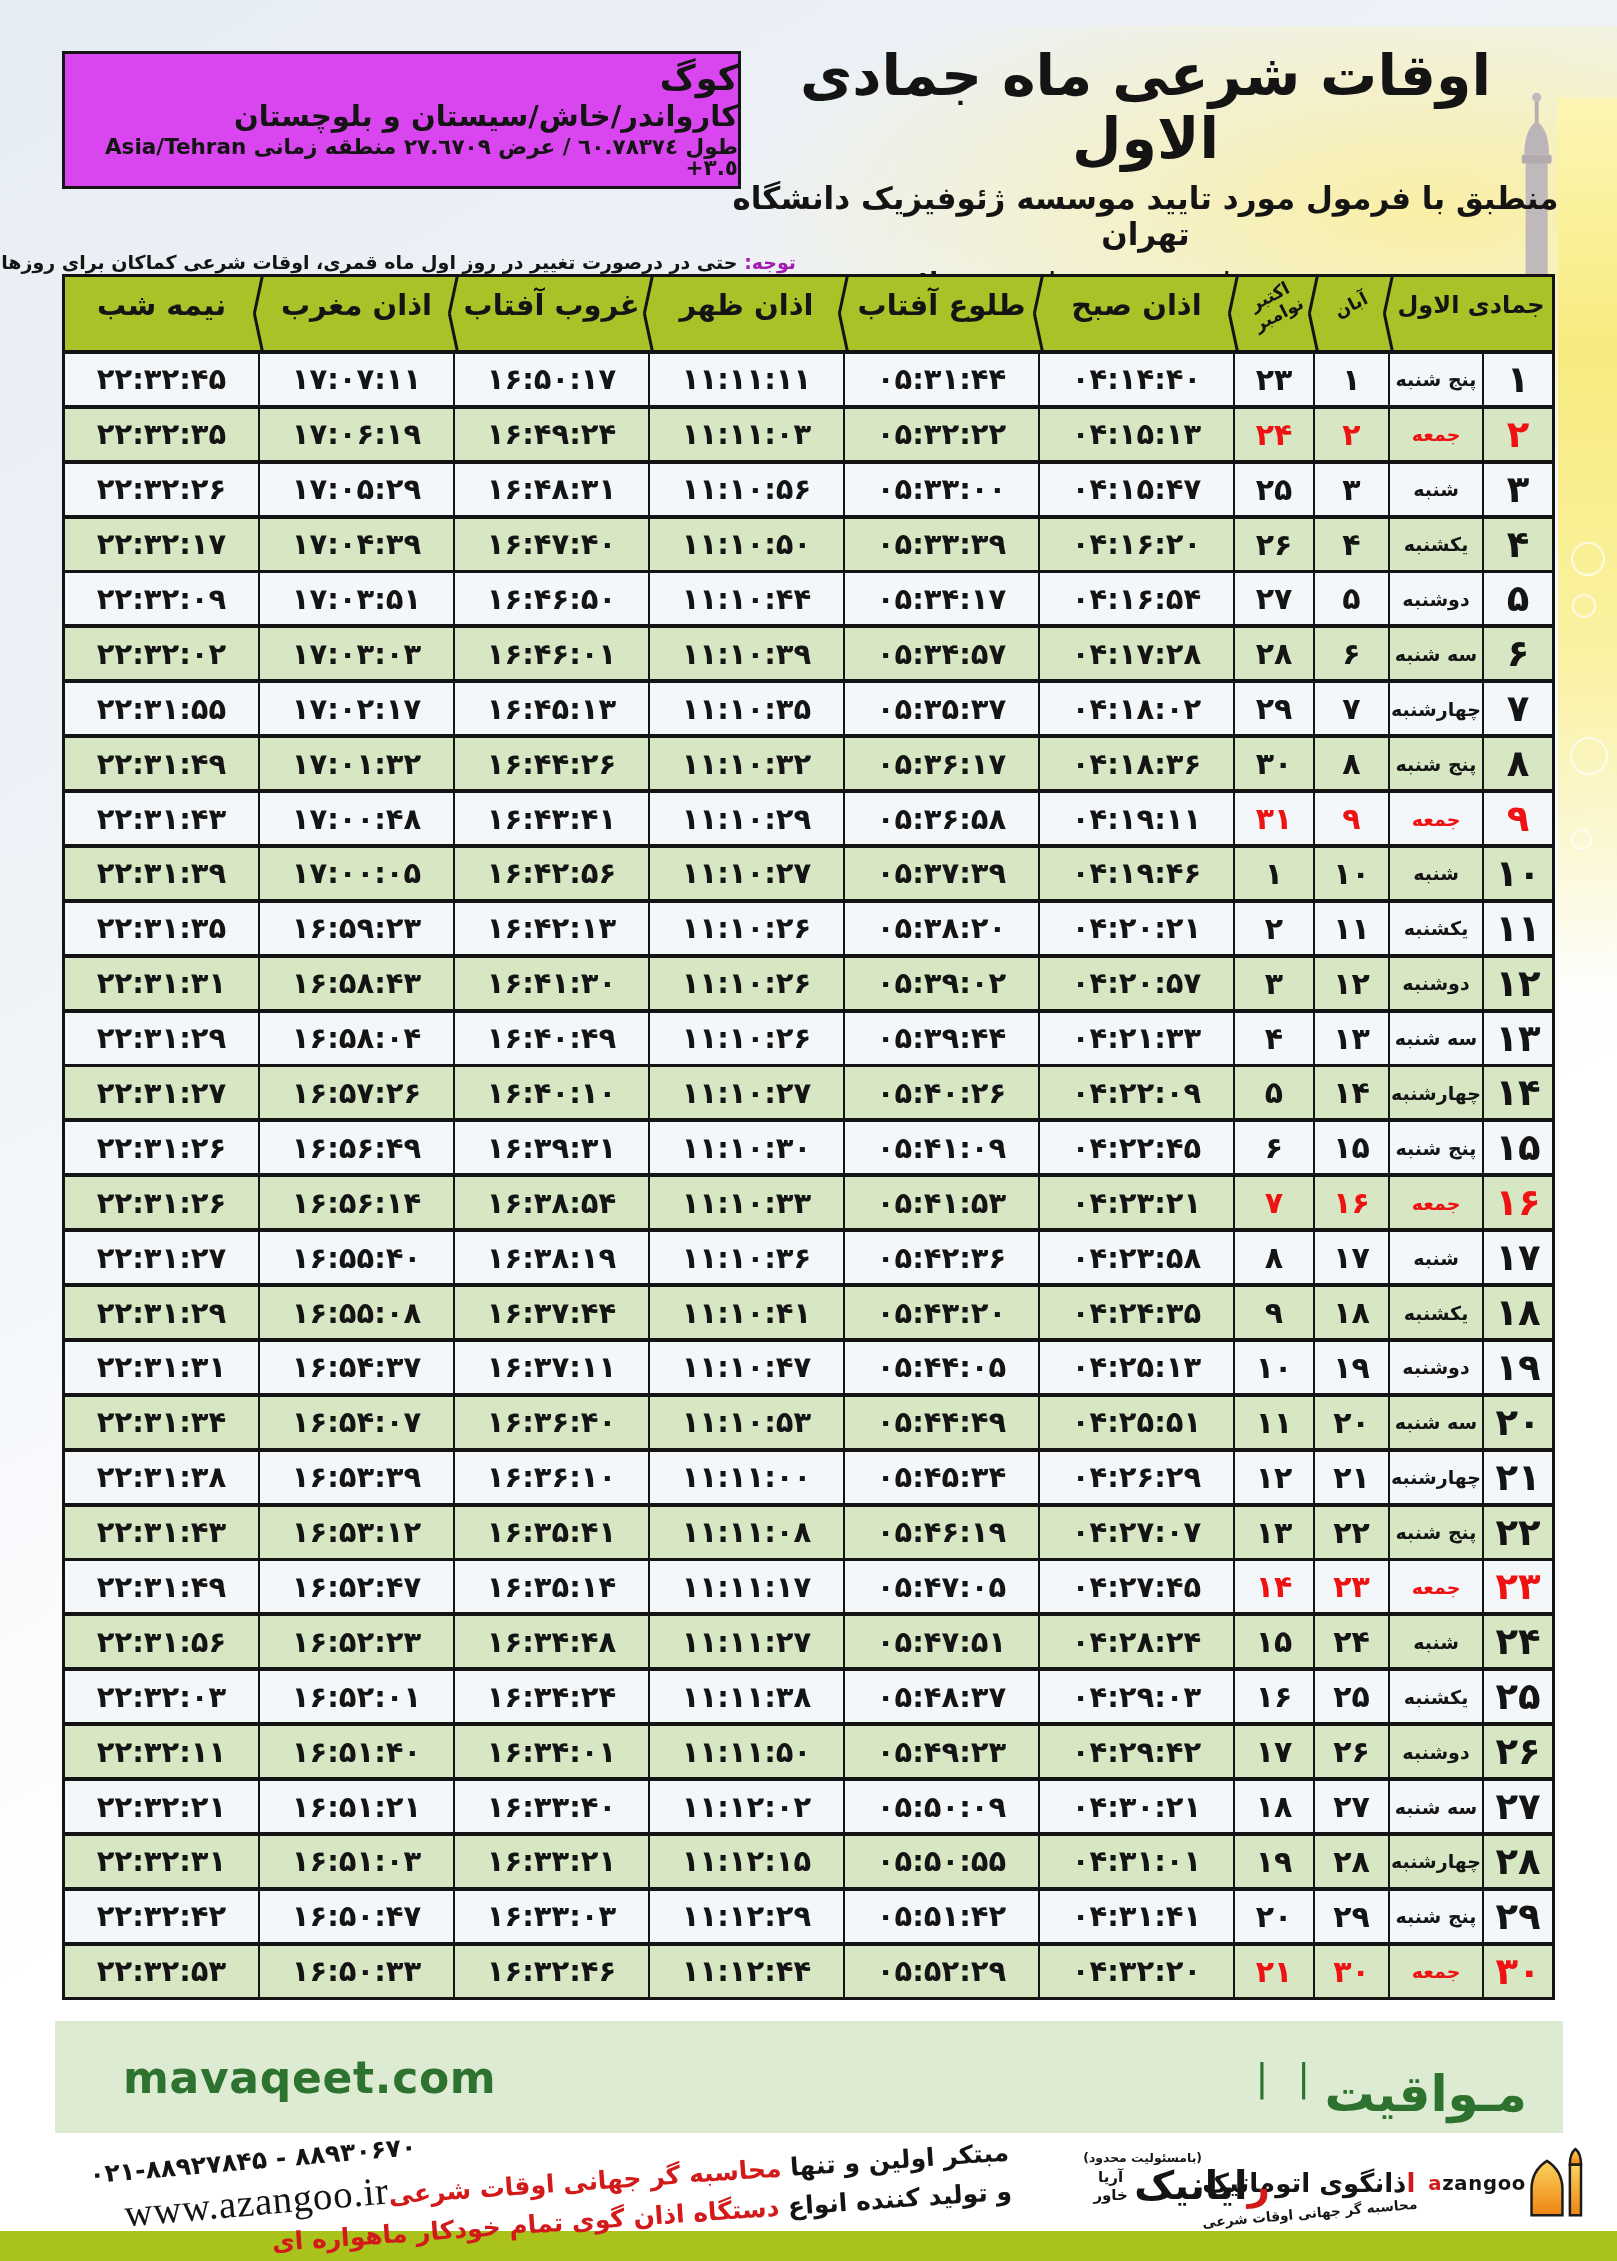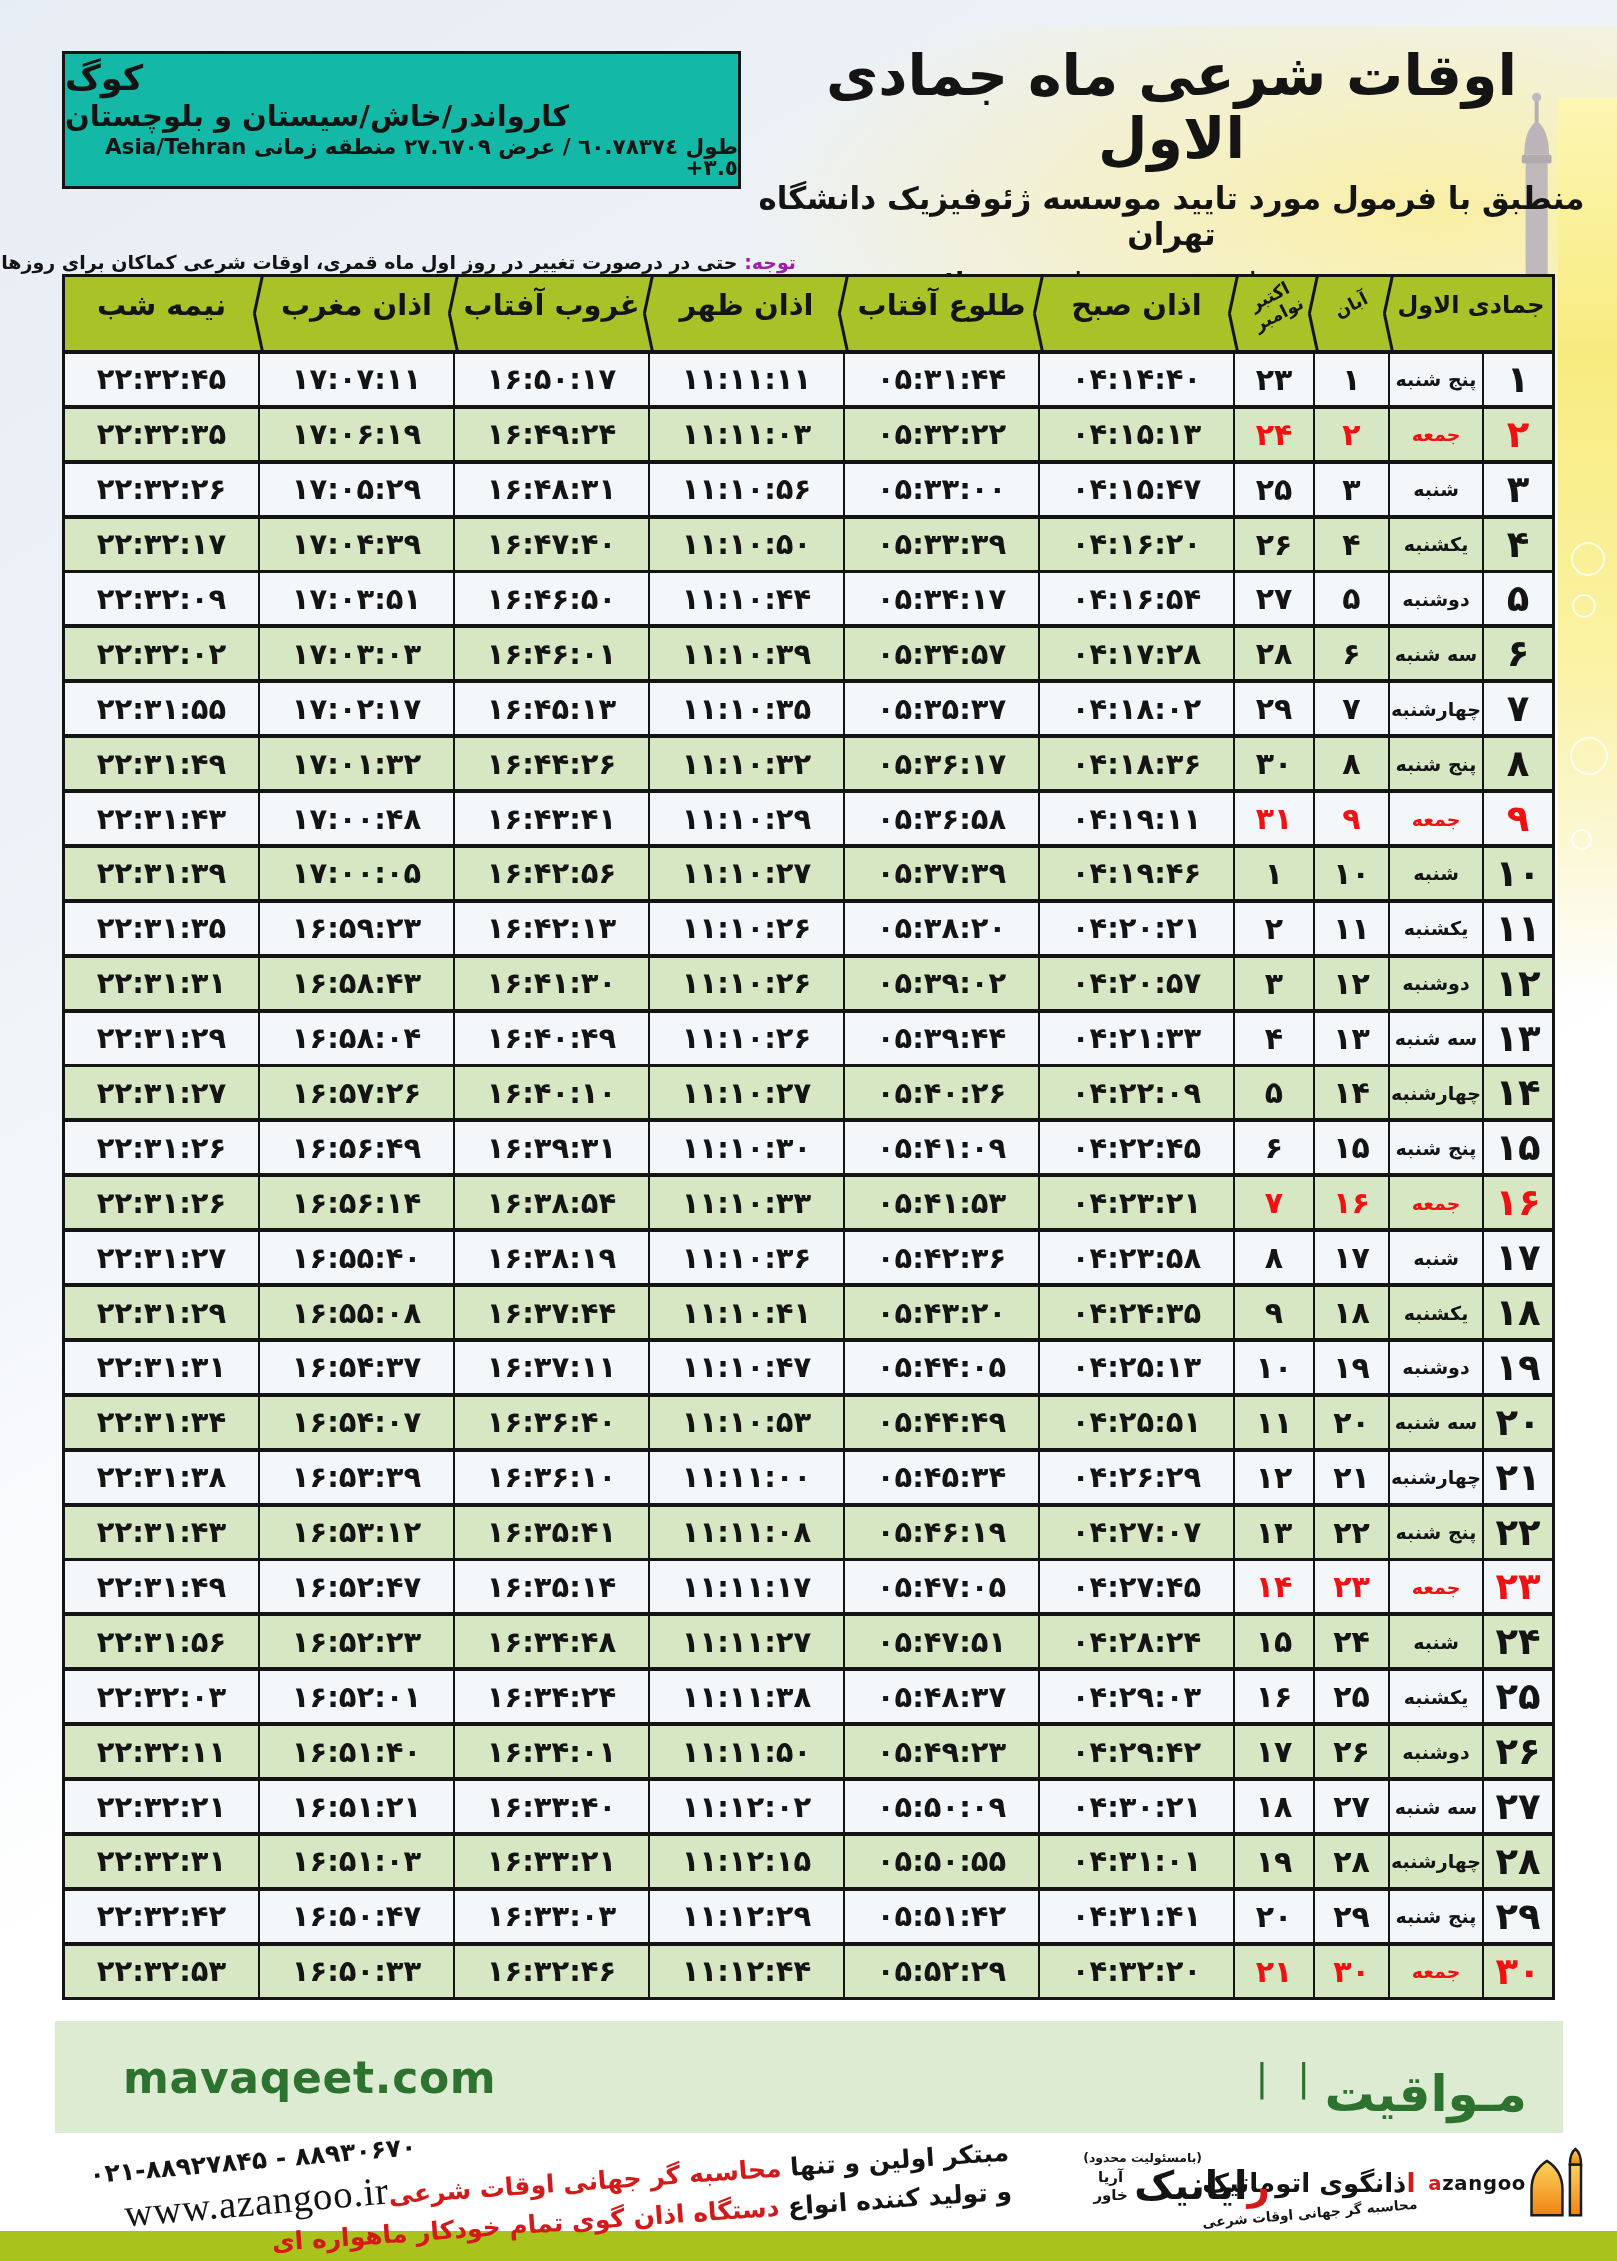--- a/index.html
+++ b/index.html
@@ -15,27 +15,27 @@
   .deco-strip{position:absolute;right:0;top:98px;width:60px;height:900px;
     background:linear-gradient(to bottom,#fdf6b4,#f7eb7f 28%,#fbf2a2 62%,rgba(255,255,255,0));}
   .deco-strip .orn{position:absolute;border:2.6px solid rgba(255,255,255,.75);border-radius:50%;}
   .o1{width:30px;height:30px;right:13px;top:444px;}
   .o2{width:19.6px;height:19.6px;right:22px;top:496px;}
   .o3{width:34px;height:34px;right:10.4px;top:639px;}
   .o4{width:17px;height:17px;right:26px;top:731px;}
   .minaret{position:absolute;right:43px;top:84px;opacity:.85;}
   
   .locbox{position:absolute;left:62px;top:51px;width:679px;height:138px;
-    background:#14b8a6;border:3.3px solid #141414;box-sizing:border-box;
-    display:flex;flex-direction:column;align-items:flex-end;justify-content:center;gap:5.2px;direction:rtl;}
+    background:#d946ef;border:3.3px solid #141414;box-sizing:border-box;
+    display:flex;flex-direction:column;align-items:flex-start;justify-content:center;gap:5.2px;direction:rtl;}
   .loc-name{font-size:35px;font-weight:bold;line-height:1;}
   .loc-region{font-size:29px;font-weight:bold;line-height:1;}
   .loc-coords{font-size:21.5px;font-weight:bold;line-height:1;}
   
-  .titleblock{position:absolute;left:744px;top:44px;width:855px;text-align:center;direction:rtl;}
+  .titleblock{position:absolute;left:718px;top:44px;width:855px;text-align:center;direction:rtl;}
   .main-title{font-size:57px;font-weight:bold;line-height:1.1;}
   .subtitle{font-size:31px;font-weight:bold;margin-top:10.4px;}
   .dates{font-size:26px;font-weight:600;margin-top:15.7px;}
   
   .note{position:absolute;left:62px;top:251px;width:734px;direction:rtl;
     font-size:19px;white-space:nowrap;font-weight:600;}
   .note .red{color:#a21caf;font-weight:bold;}
   
   .ptable{position:absolute;left:62px;top:274px;background:#141414;
     border:3.9px solid #141414;z-index:3;}

